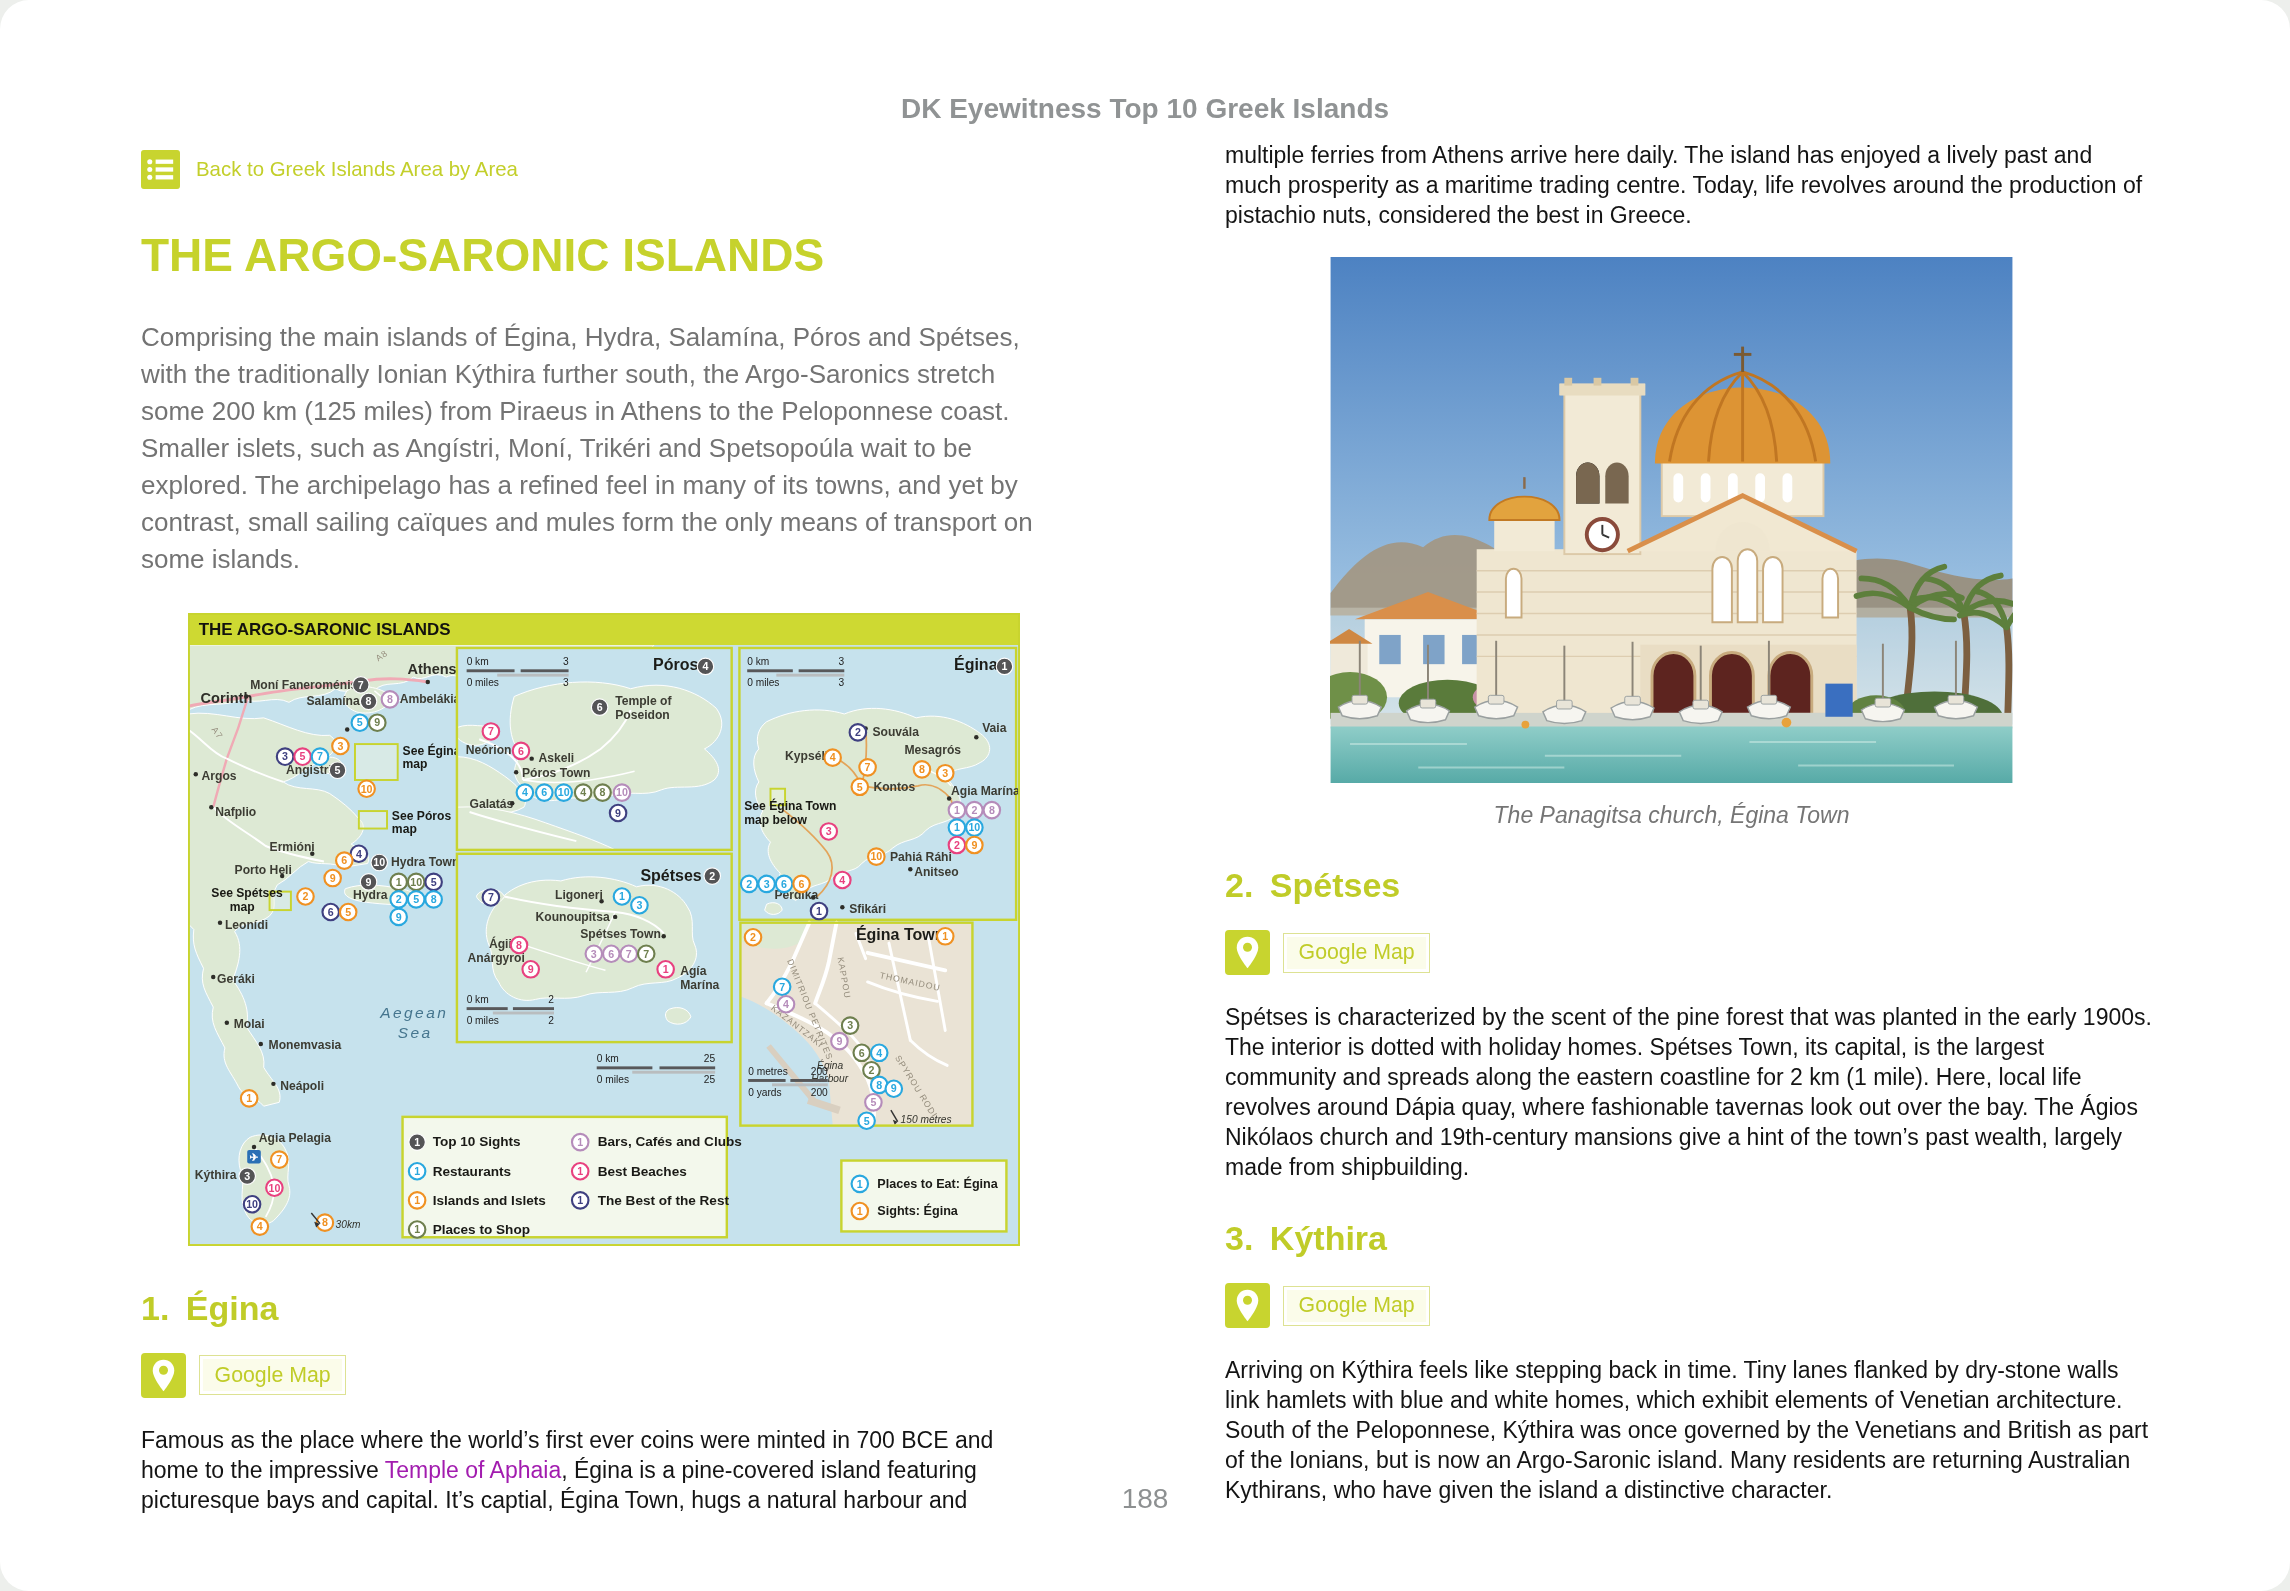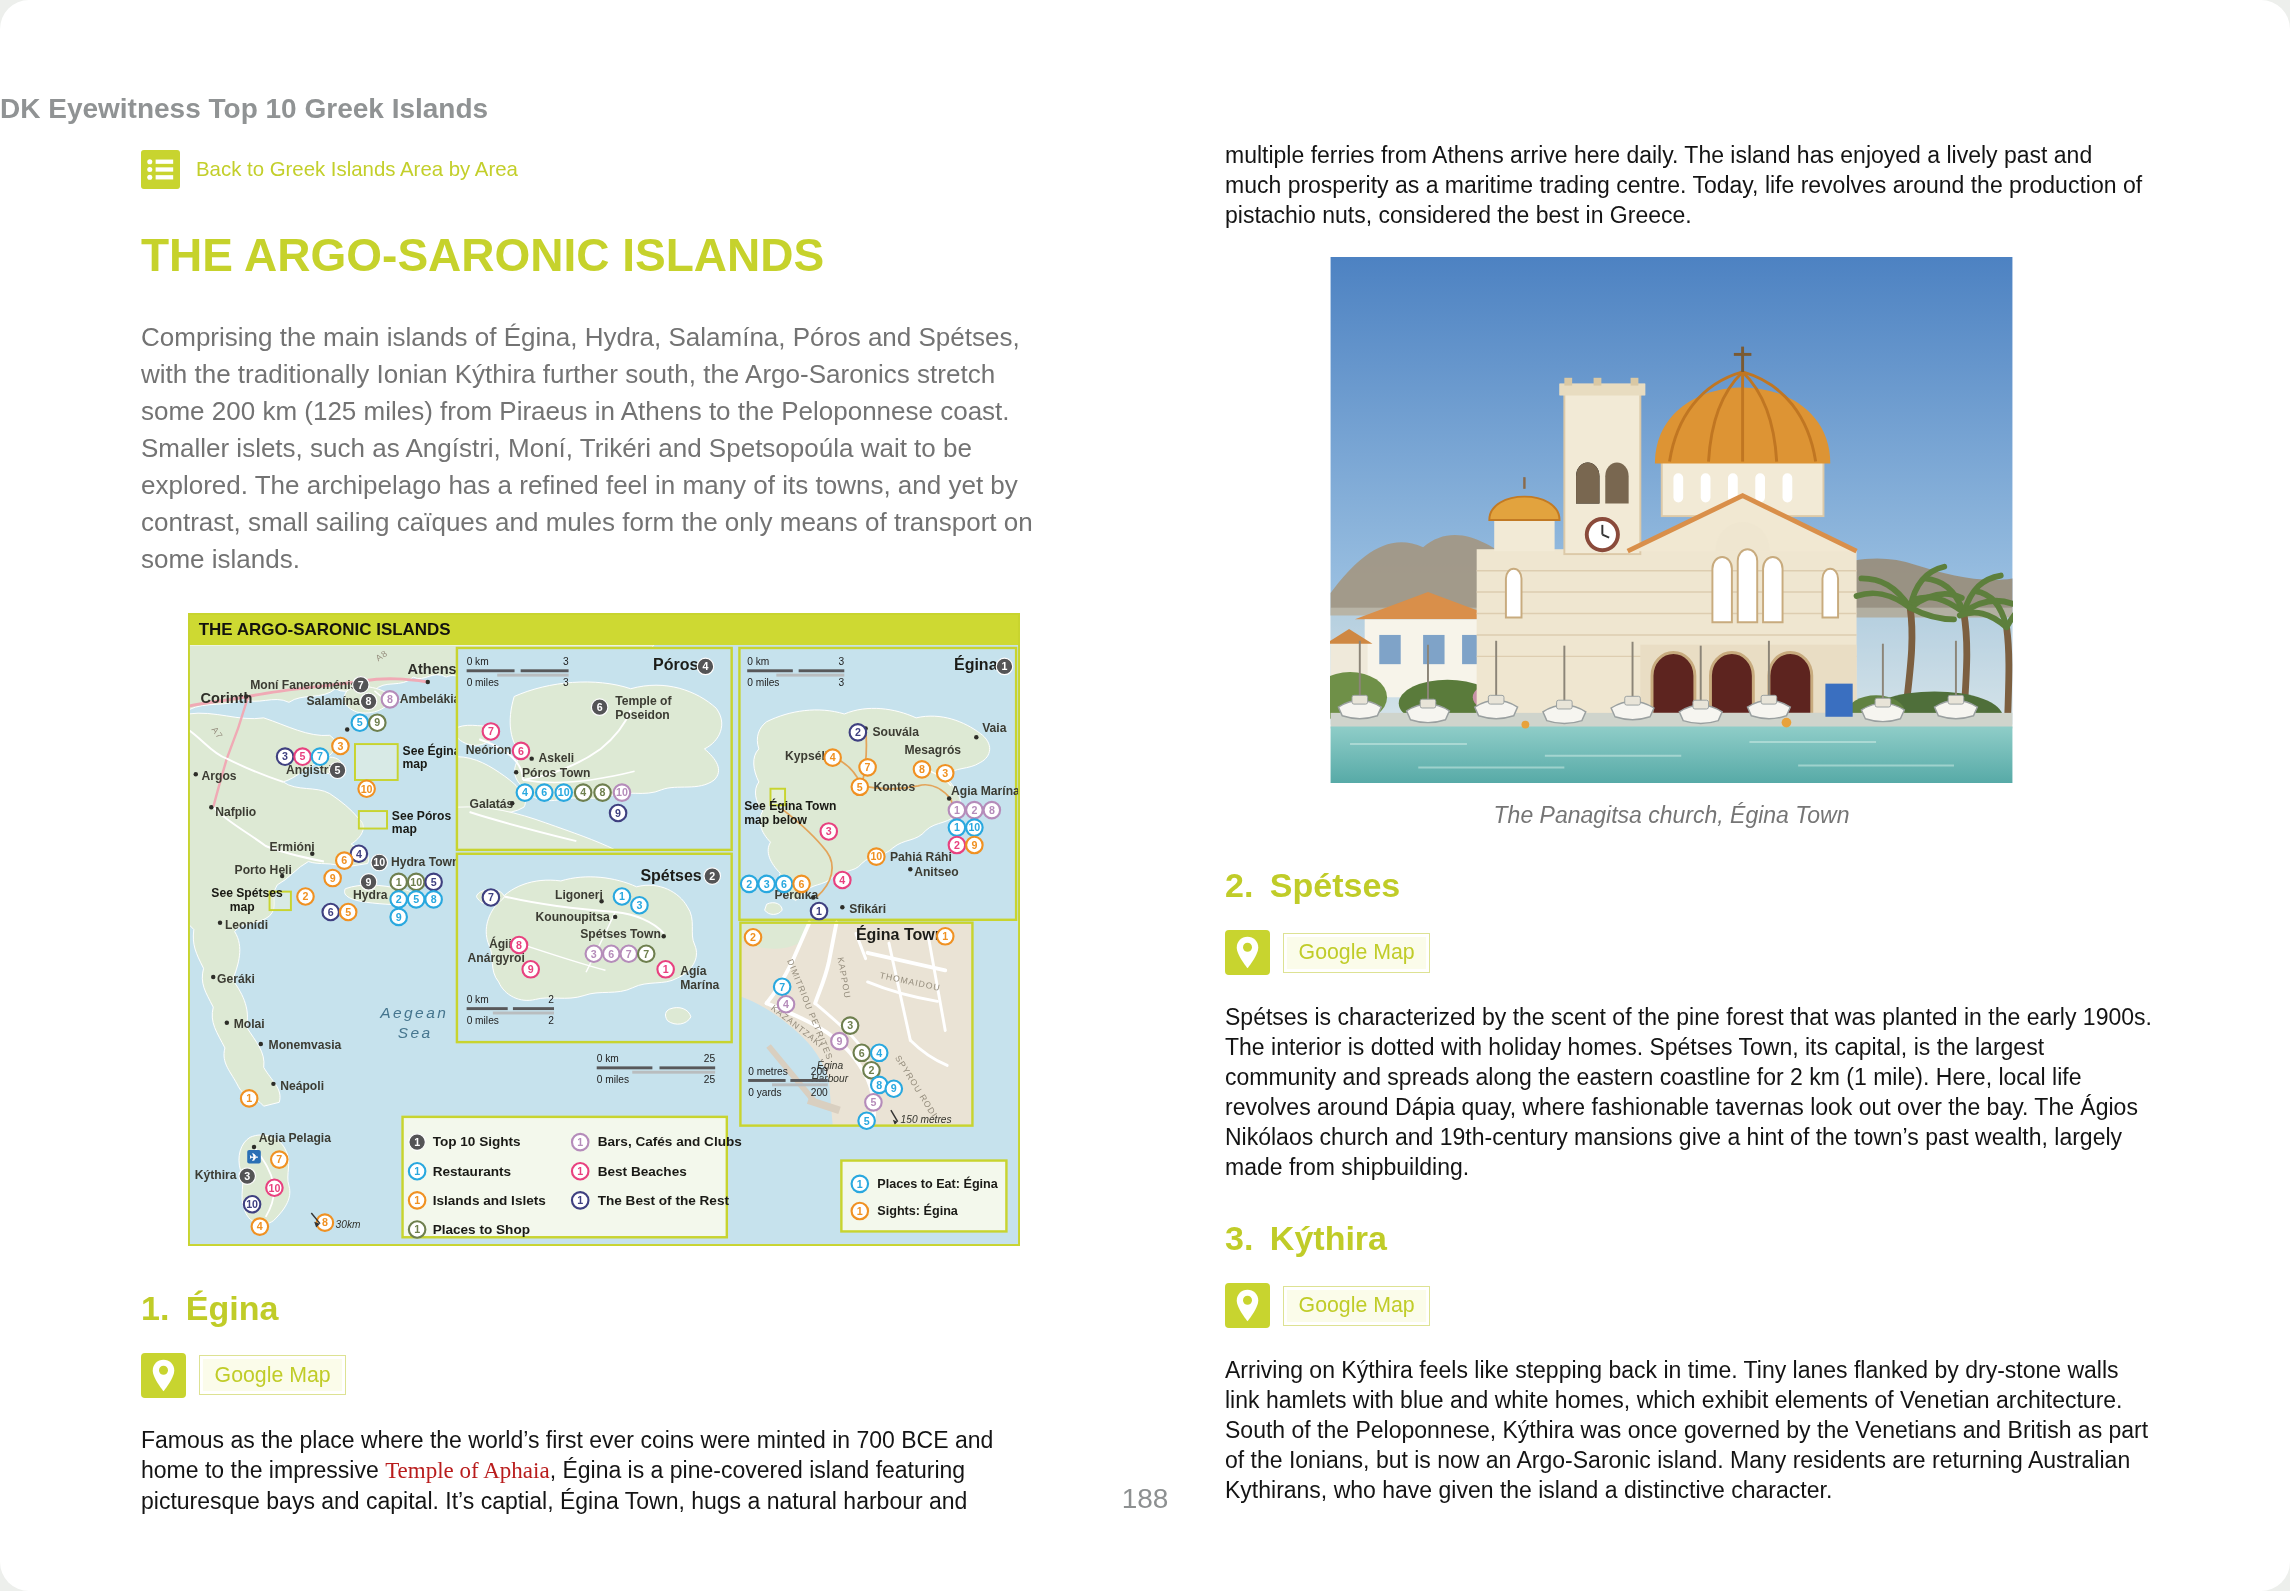--- a/index.html
+++ b/index.html
@@ -1,33 +1,33 @@
 <!DOCTYPE html>
 <html><head>
 <meta charset="utf-8">
 <style>
   html,body{margin:0;padding:0;}
   body{width:2290px;height:1591px;background:#edefec;font-family:"Liberation Sans",sans-serif;position:relative;}
   .page{position:absolute;inset:0;background:#ffffff;border-radius:29px;overflow:hidden;}
-  .page-header{position:absolute;top:93px;left:0;width:100%;font-size:28px;font-weight:bold;color:#909394;}
+  .page-header{position:absolute;top:93px;left:0;width:100%;text-align:center;font-size:28px;font-weight:bold;color:#909394;}
   .page-number{position:absolute;top:1483px;left:0;width:100%;text-align:center;font-size:28px;color:#8d9091;}
   .col-left{position:absolute;left:141px;top:136px;width:912px;}
   .col-right{position:absolute;left:1225px;top:136px;width:927px;}
   .back-link{display:flex;align-items:center;gap:16px;margin-top:13.6px;cursor:pointer;text-decoration:none;}
   .back-link .txt{font-size:20.4px;color:#c3cf2b;}
   h1{margin:39px 0 0 0;font-size:46px;letter-spacing:0px;color:#c6d22c;font-weight:bold;}
   .intro{margin:37px 0 0 0;font-size:26px;line-height:37px;color:#737373;}
   .map-figure{margin:35px 0 0 47px;width:832px;}
   h2{margin:43px 0 0 0;font-size:34px;color:#c0cc28;font-weight:bold;display:flex;gap:16.5px;}
   .col-right h2{margin-top:37px;}
   .gmap-row{display:flex;align-items:center;gap:13px;margin-top:25px;}
   .gmap-btn{font-family:"Liberation Sans",sans-serif;font-size:21.3px;color:#c0cc28;background:#fbfcea;border:1.9px solid #dde293;box-shadow:inset 0 0 0 2.9px #ffffff;padding:6.8px 14.6px;cursor:pointer;}
   .body-p{margin:27px 0 0 0;font-size:23px;line-height:30px;color:#141414;}
   .col-right .body-p.first{margin-top:4px;}
-  .inline-link{color:#b91c1c;text-decoration:none;cursor:pointer;font-family:Liberation Serif, serif;}
+  .inline-link{color:#a21caf;text-decoration:none;cursor:pointer;}
   figure{margin:27px 0 0 0;}
   .photo{width:683px;height:526px;margin-left:105px;overflow:hidden;}
   figcaption{margin-top:19.4px;margin-left:105px;width:683px;text-align:center;font-style:italic;font-size:23px;color:#757575;}
   svg{display:block;font-family:"Liberation Sans",sans-serif;}
   
   .pl{font-size:12.5px;fill:#3c3c33;font-weight:bold;}
   .plb{font-size:15px;fill:#2e2e28;font-weight:bold;}
   .big{font-size:16.5px;fill:#1c1c18;font-weight:bold;}
   .see{font-size:12.5px;fill:#191914;font-weight:bold;}
   .sea{font-size:16px;font-style:italic;fill:#45758e;letter-spacing:2.5px;}

